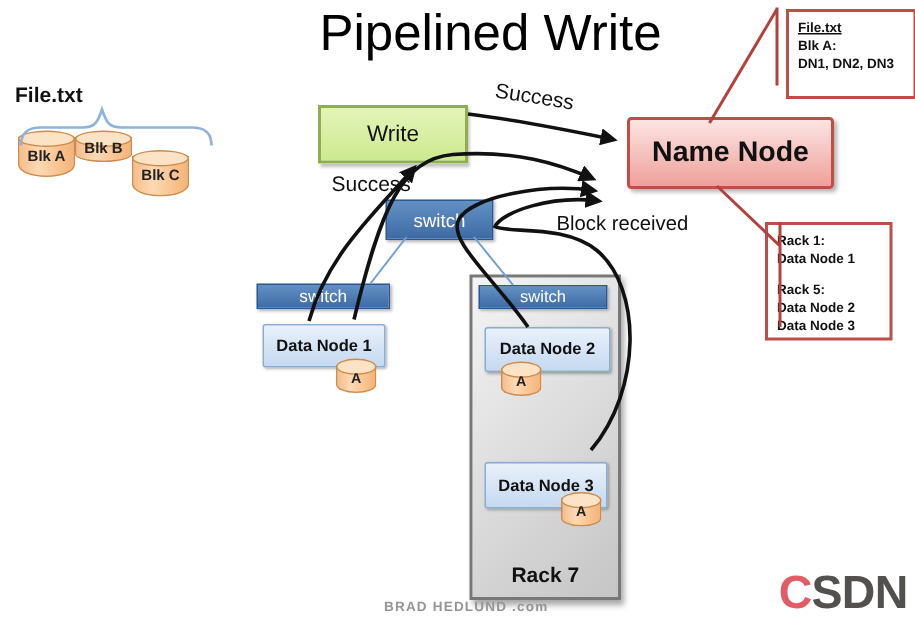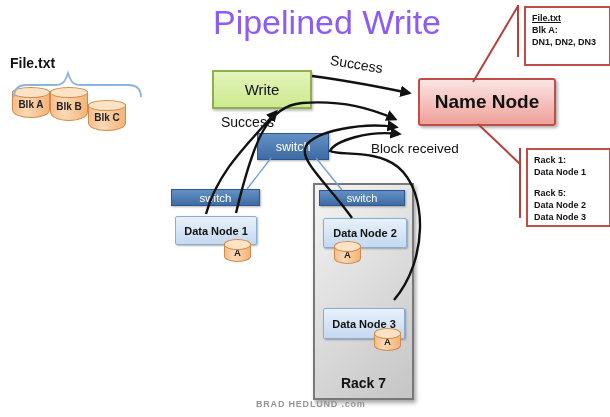--- a/index.html
+++ b/index.html
@@ -2,21 +2,21 @@
 <html><head>
 <meta charset="utf-8">
 <style>
   html,body{margin:0;padding:0;background:#fff;}
   .stage{
     position:relative;width:610px;height:417px;background:#ffffff;overflow:hidden;
     font-family:"Liberation Sans",sans-serif;color:#111;
   }
   .abs{position:absolute;}
   .title{
-    left:0;right:0;top:3px;text-align:center;font-size:34px;color:#8b5cf6;
+    left:0;right:0;top:3px;text-align:center;font-size:34px;color:#000000;
     font-family:"Liberation Sans",sans-serif;
     padding-left:44px;
   }
   .file-label{left:10px;top:55px;font-size:14px;font-weight:bold;}
   
   .cyl{position:absolute;}
   .cyl .cbody{position:absolute;left:0;right:0;top:4px;bottom:0;
     background:linear-gradient(90deg,#f7bd8a,#fcd9b4 35%,#f5b478);
     border:1px solid #cf8b4b;border-top:none;
     border-radius:0 0 50% 50% / 0 0 30% 30%;}
@@ -59,21 +59,21 @@
 
   <div class="abs title">Pipelined Write</div>
 
   <div class="abs file-label">File.txt</div>
 
   <div class="cyl blk" style="left:12px;top:87px;width:38px;height:31px;">
     <div class="cbody"></div>
     <div class="ctop"></div>
     <div class="clabel">Blk A</div>
   </div>
-  <div class="cyl blk" style="left:50px;top:87px;width:38px;height:34px;">
+  <div class="cyl blk" style="left:50px;top:87px;width:38px;height:21px;">
     <div class="cbody"></div>
     <div class="ctop"></div>
     <div class="clabel">Blk B</div>
   </div>
   <div class="cyl blk" style="left:88px;top:87px;width:38px;height:31px;margin-top:13px;">
     <div class="cbody"></div>
     <div class="ctop"></div>
     <div class="clabel">Blk C</div>
   </div>
 
@@ -121,21 +121,21 @@
     <div class="cbody"></div>
     <div class="ctop"></div>
     <div class="clabel">A</div>
   </div>
 
   <div class="callout" style="left:524px;top:6px;width:77px;height:51px;">
     <div class="u">File.txt</div>
     <div>Blk A:</div>
     <div>DN1, DN2, DN3</div>
   </div>
-  <div class="callout" style="left:526px;top:148px;width:75px;height:70px;">
+  <div class="callout" style="left:510px;top:148px;width:75px;height:70px;">
     <div>Rack 1:</div>
     <div>Data Node 1</div>
     <div class="gap"></div>
     <div>Rack 5:</div>
     <div>Data Node 2</div>
     <div>Data Node 3</div>
   </div>
 
   <svg class="overlay" width="610" height="417" viewBox="0 0 610 417">
     <defs>
@@ -157,14 +157,15 @@
     <path d="M 236,213 C 254,138 268,106 302,103 C 344,100 372,109 395,119" fill="none" stroke="#111" stroke-width="2.4" marker-end="url(#arr)"></path>
     <path d="M 352,218 C 328,184 298,160 306,146 C 315,131 362,122 396,127" fill="none" stroke="#111" stroke-width="2.4" marker-end="url(#arr)"></path>
     <path d="M 394,300 C 428,260 428,192 398,167 C 376,149 338,156 330,151 C 335,141 368,130 399,134" fill="none" stroke="#111" stroke-width="2.4" marker-end="url(#arr)"></path>
   </svg>
 
   <div class="flabel lift" style="left:330px;top:56px;transform:rotate(9deg);">Success</div>
   <div class="flabel lift" style="left:221px;top:114px;">Success</div>
   <div class="flabel lift" style="left:371px;top:141px;font-size:13.5px;text-align:center;">Block received</div>
 
   <div class="credit">BRAD HEDLUND .com</div>
+  <div class="csdn"><span style="color:#e25c66;">C</span><span style="color:#53514e;">SDN</span></div>
 
 </div>
 
 </body></html>

